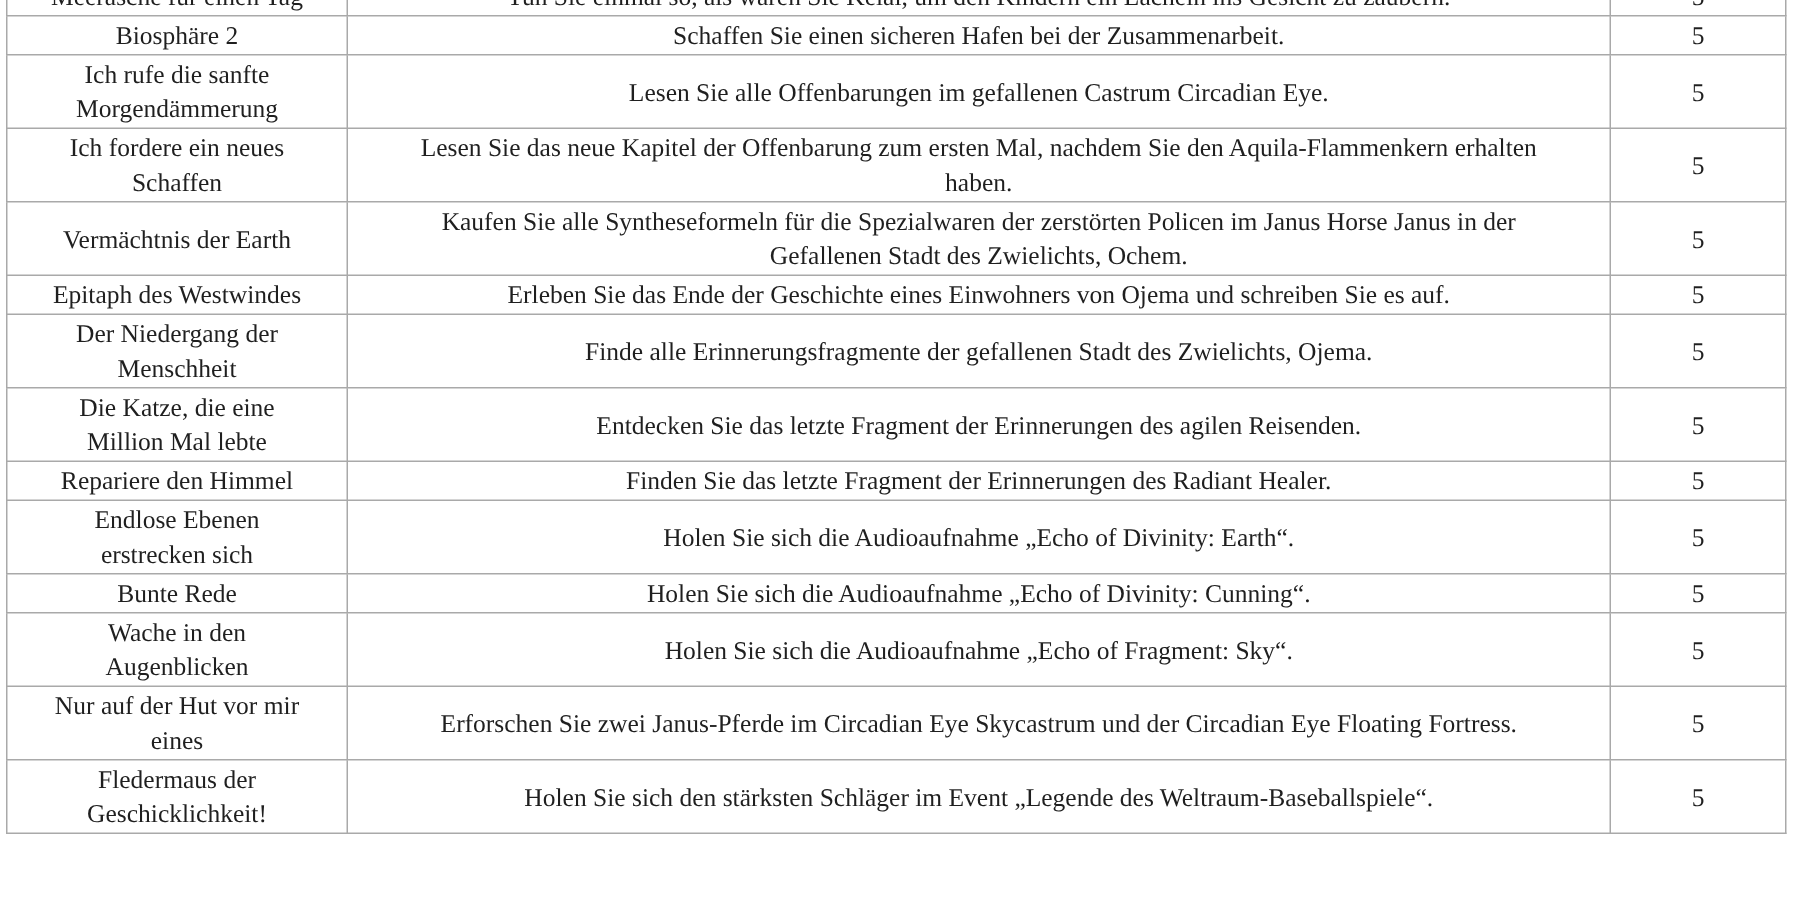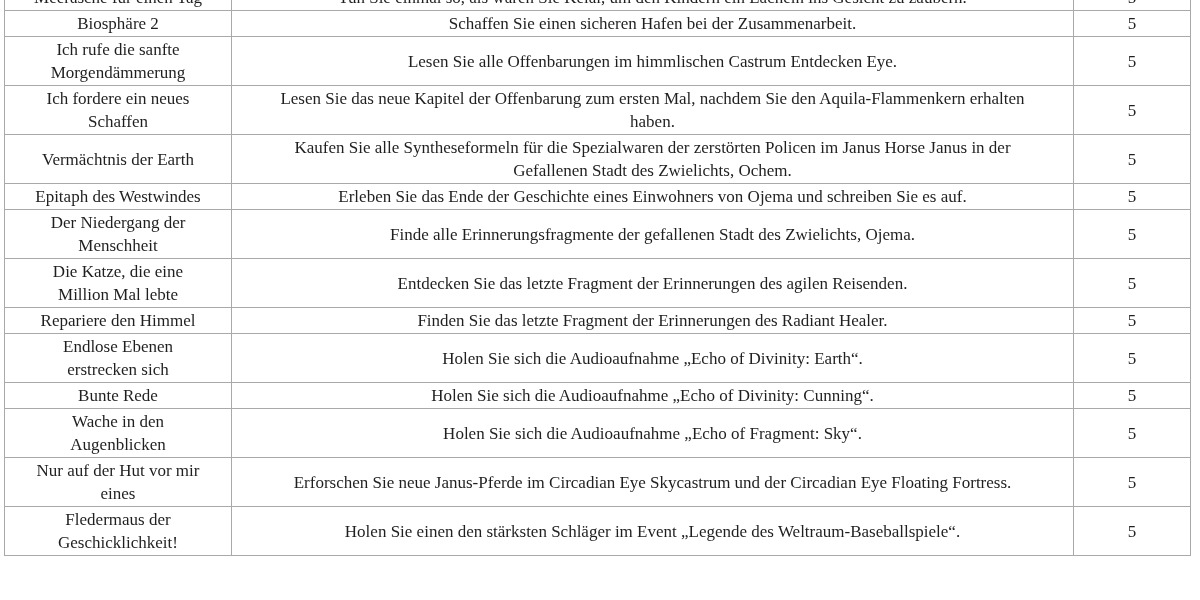--- a/index.html
+++ b/index.html
@@ -55,21 +55,21 @@
   </tr>
 
   <tr>
     <td>Biosphäre 2</td>
     <td>Schaffen Sie einen sicheren Hafen bei der Zusammenarbeit.</td>
     <td>5</td>
   </tr>
 
   <tr>
     <td>Ich rufe die sanfte Morgendämmerung</td>
-    <td>Lesen Sie alle Offenbarungen im himmlischen Castrum Entdecken Eye.</td>
+    <td>Lesen Sie alle Offenbarungen im gefallenen Castrum Circadian Eye.</td>
     <td>5</td>
   </tr>
 
   <tr>
     <td>Ich fordere ein neues Schaffen</td>
     <td>Lesen Sie das neue Kapitel der Offenbarung zum ersten Mal, nachdem Sie den Aquila-Flammenkern erhalten haben.</td>
     <td>5</td>
   </tr>
 
   <tr>
@@ -115,24 +115,24 @@
   </tr>
 
   <tr>
     <td>Wache in den Augenblicken</td>
     <td>Holen Sie sich die Audioaufnahme „Echo of Fragment: Sky“.</td>
     <td>5</td>
   </tr>
 
   <tr>
     <td>Nur auf der Hut vor mir eines</td>
-    <td>Erforschen Sie neue Janus-Pferde im Circadian Eye Skycastrum und der Circadian Eye Floating Fortress.</td>
+    <td>Erforschen Sie zwei Janus-Pferde im Circadian Eye Skycastrum und der Circadian Eye Floating Fortress.</td>
     <td>5</td>
   </tr>
 
   <tr>
     <td>Fledermaus der Geschicklichkeit!</td>
-    <td>Holen Sie einen den stärksten Schläger im Event „Legende des Weltraum-Baseballspiele“.</td>
+    <td>Holen Sie sich den stärksten Schläger im Event „Legende des Weltraum-Baseballspiele“.</td>
     <td>5</td>
   </tr>
 </tbody>
   </table>
 </div>
 
 </body></html>

